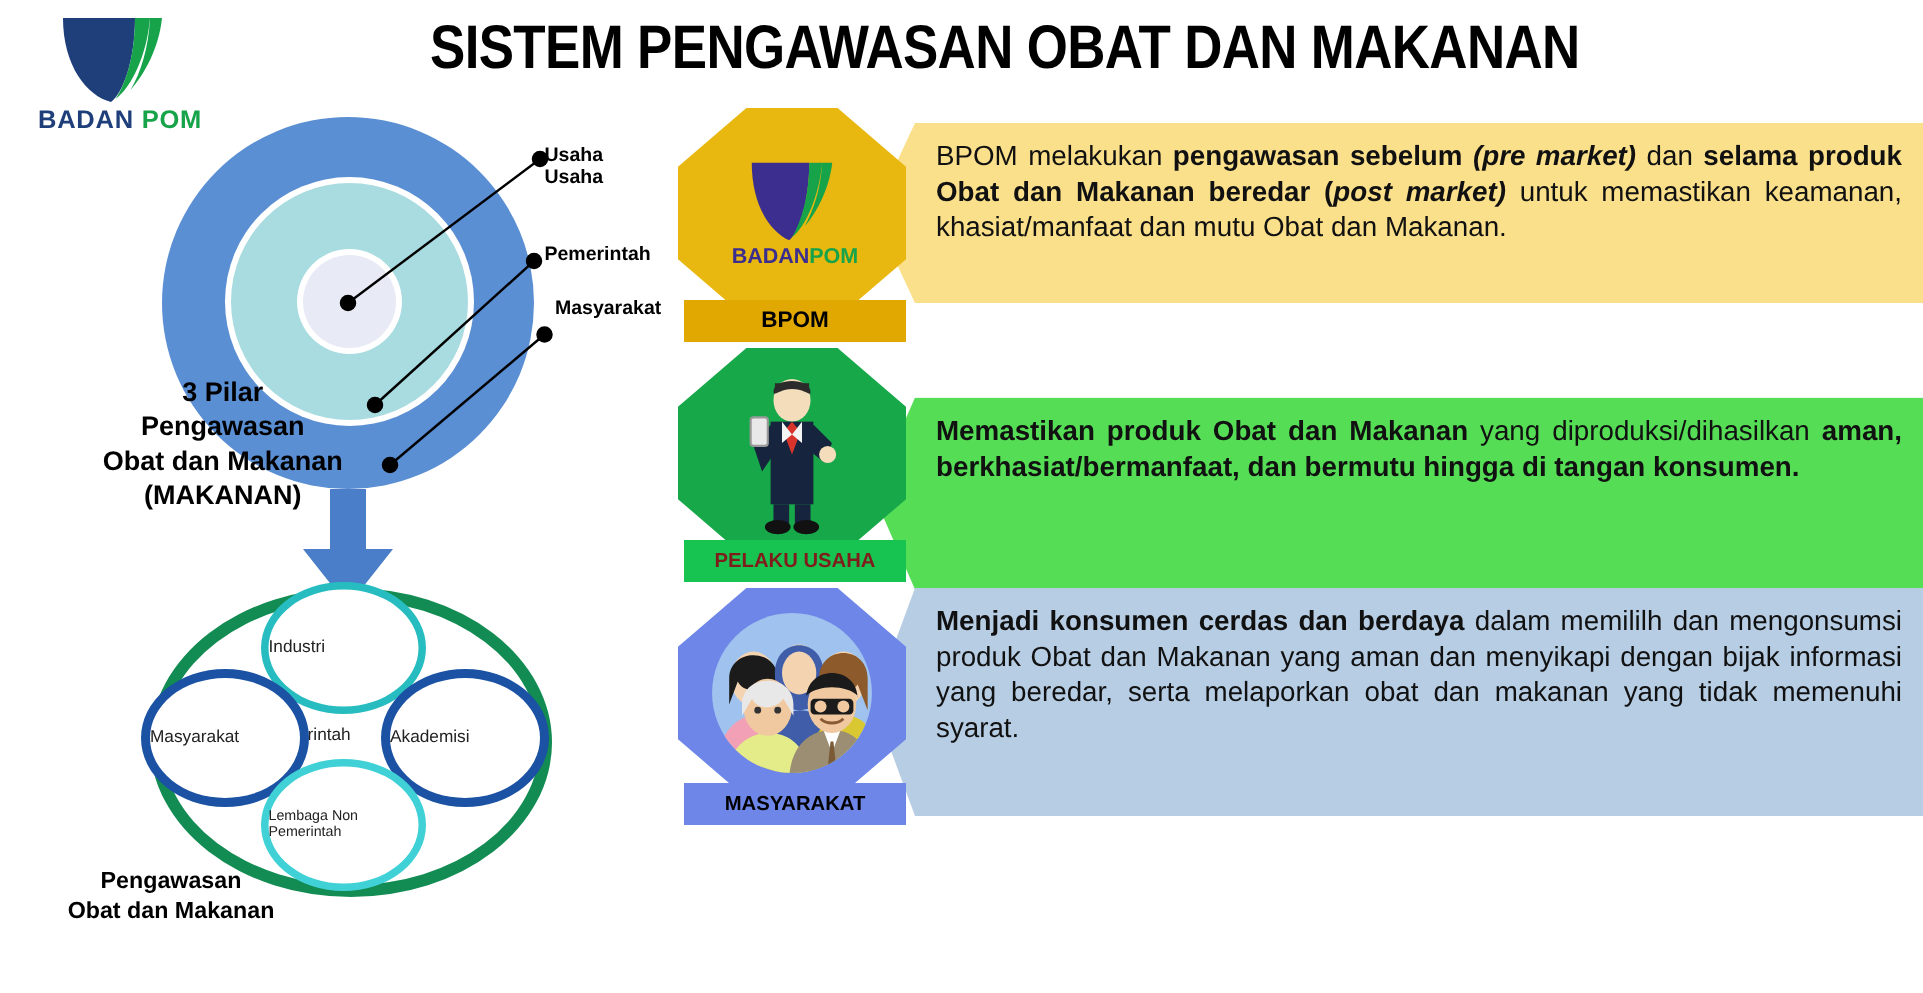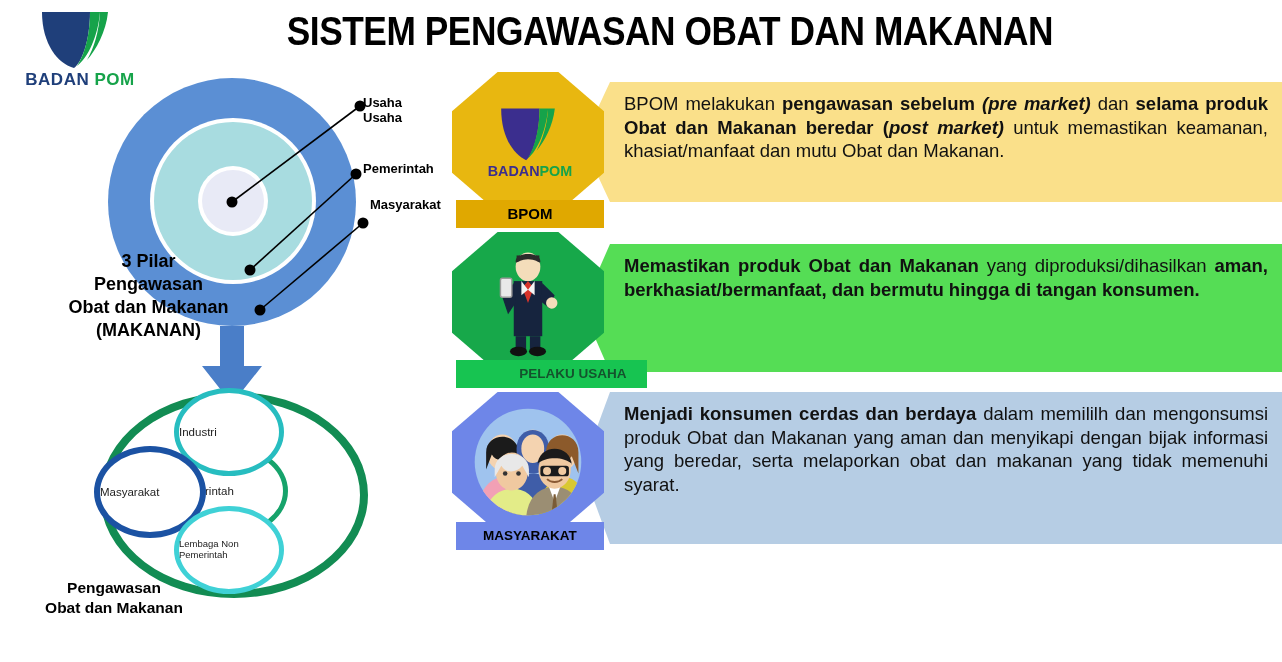--- a/index.html
+++ b/index.html
@@ -67,30 +67,30 @@
   .badge{position:absolute;left:0;top:0;width:152px;height:140px;
      clip-path:polygon(30% 0%,70% 0%,100% 28%,100% 72%,70% 100%,30% 100%,0% 72%,0% 28%);
      display:flex;align-items:center;justify-content:center;}
   .badge-yellow{background:#E8B710;}
   .badge-green{background:#17A84A;}
   .badge-blue{background:#6E86E8;}
 
   .tab{position:absolute;left:4px;width:148px;height:28px;line-height:28px;
        text-align:center;font-size:15px;font-weight:bold;color:#000;}
   .tab-yellow{background:#E0A800;top:128px;}
-  .tab-green{background:#17C451;top:128px;color:#14532d;padding-left:43px;}
+  .tab-green{background:#17C451;top:128px;color:#7f1d1d;}
   .tab-blue{background:#6E86E8;top:130px;}
   .tab-sm{font-size:13.5px;}
 
   .card{position:absolute;left:130px;width:700px;
       clip-path:polygon(28px 0,100% 0,100% 100%,28px 100%,28px 100%,0 50%,28px 0);
       box-sizing:border-box;padding:10px 14px 10px 42px;
       font-size:18.5px;line-height:1.28;color:#111;}
   .card-yellow{background:#FAE08A;top:10px;height:120px;}
-  .card-green{background:#55DD55;top:12px;height:128px;}
+  .card-green{background:#55DD55;top:33px;height:128px;}
   .card-blue{background:#B6CDE4;top:0px;height:152px;}
   .card b{font-weight:bold;}
   .card i{font-style:italic;}
   .card.just{text-align:justify;}
 
   
   .icon-svg{display:block;}
 </style>
 </head>
 <body>
@@ -152,20 +152,23 @@
 <div id="pentahelix">
   <div class="ph-ring" id="ph-outer"></div>
   <div class="ph-ring" id="ph-center">
     <div class="ph-lab">Pemerintah</div>
   </div>
   <div class="ph-ring" id="ph-top">
     <div class="ph-lab">Industri</div>
   </div>
   <div class="ph-ring" id="ph-left">
     <div class="ph-lab">Masyarakat</div>
+  </div>
+  <div class="ph-ring" id="ph-right">
+    <div class="ph-lab">Akademisi</div>
   </div>
   <div class="ph-ring" id="ph-bottom">
     <div class="ph-lab small">
       <div>Lembaga Non</div>
       <div>Pemerintah</div>
     </div>
   </div>
 </div>
 
 <div id="pentahelix-caption">

